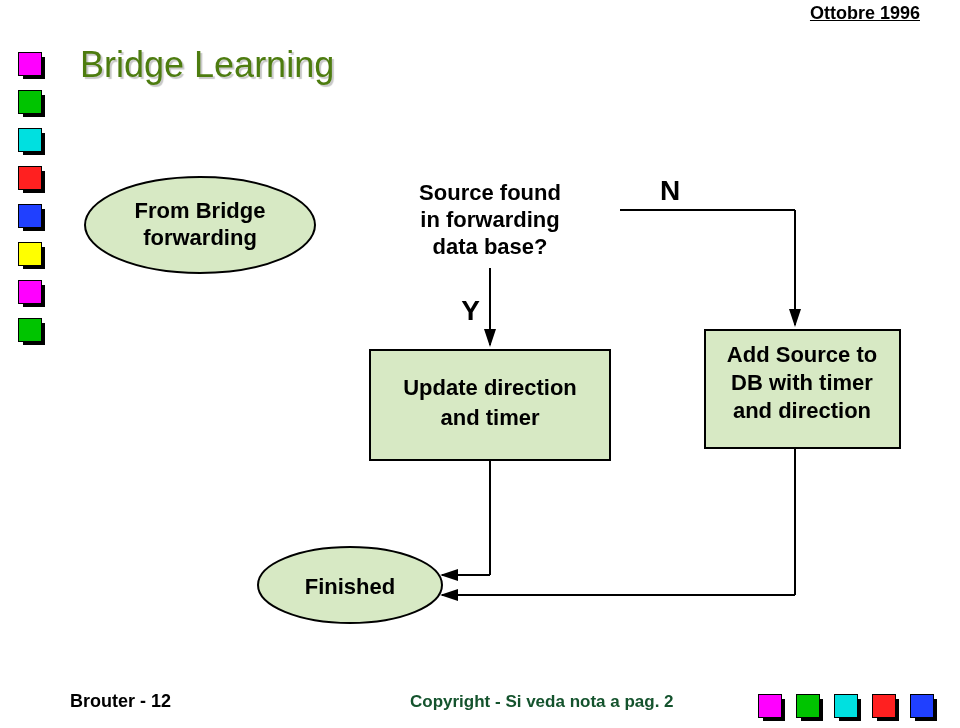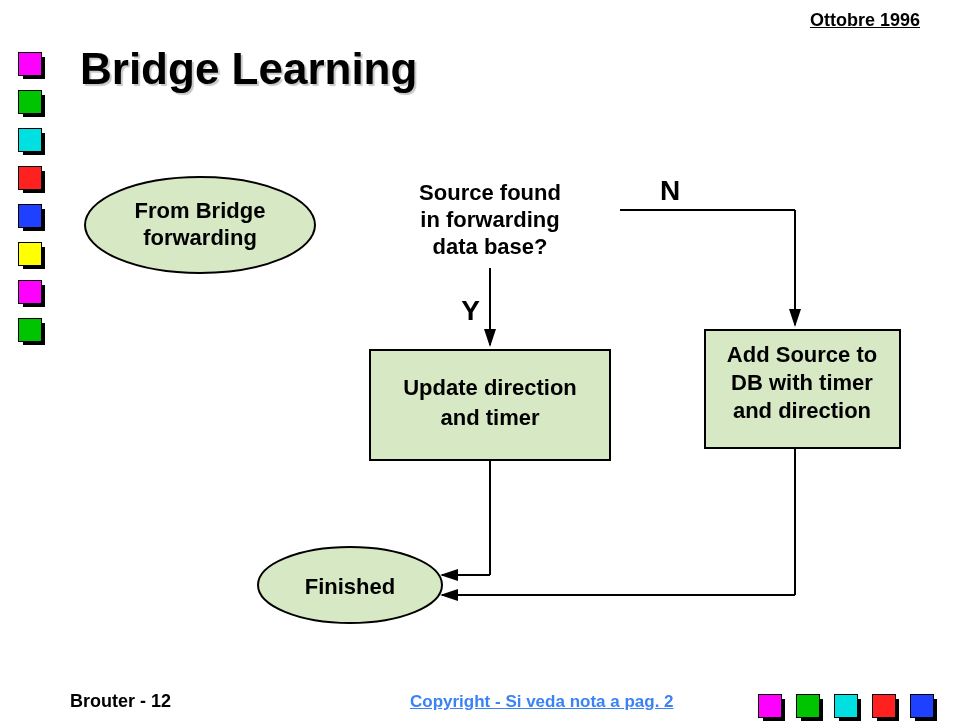--- a/index.html
+++ b/index.html
@@ -6,52 +6,51 @@
   body {
     width: 960px;
     height: 728px;
     background: #ffffff;
     font-family: Arial, Helvetica, sans-serif;
     position: relative;
     overflow: hidden;
   }
   .header-date {
     position: absolute;
-    top: 10px;
+    top: 3px;
     right: 40px;
     font-weight: bold;
     font-size: 18px;
     color: #000;
     text-decoration: underline;
   }
   .title {
     position: absolute;
     top: 44px;
     left: 80px;
-    font-size: 44px;
-    font-weight: bold;
-    color: #000000;
+    font-size: 36px;
+    font-weight: normal;
+    color: #4d7c0f;
     text-shadow: 2px 2px 1px #c8c8c8;
   }
   .footer-left {
     position: absolute;
     bottom: 16px;
     left: 70px;
     font-size: 18px;
     font-weight: bold;
     color: #000;
   }
   .footer-right {
     position: absolute;
     bottom: 16px;
     left: 410px;
     font-size: 17px;
     font-weight: bold;
-    color: #3b82f6;
-    text-decoration: underline;
+    color: #14532d;
   }
 
   
   .sq-left {
     position: absolute;
     width: 22px;
     height: 22px;
     left: 18px;
   }
   .sq-left::before {

